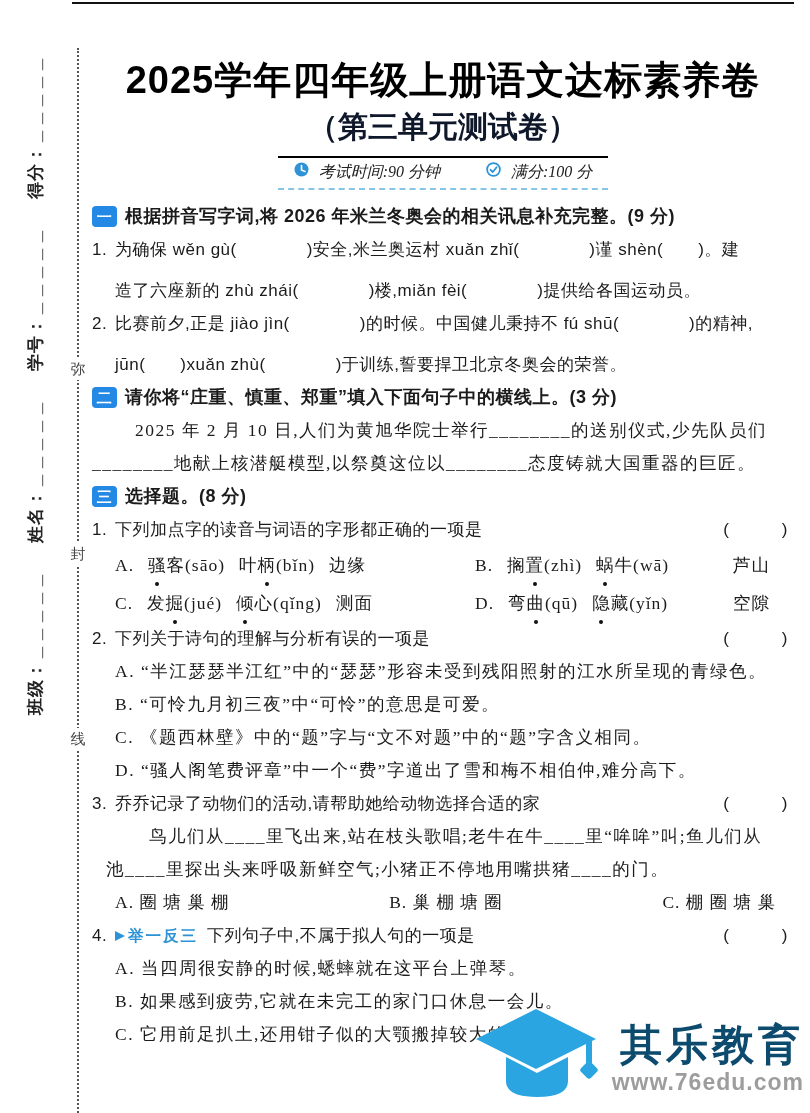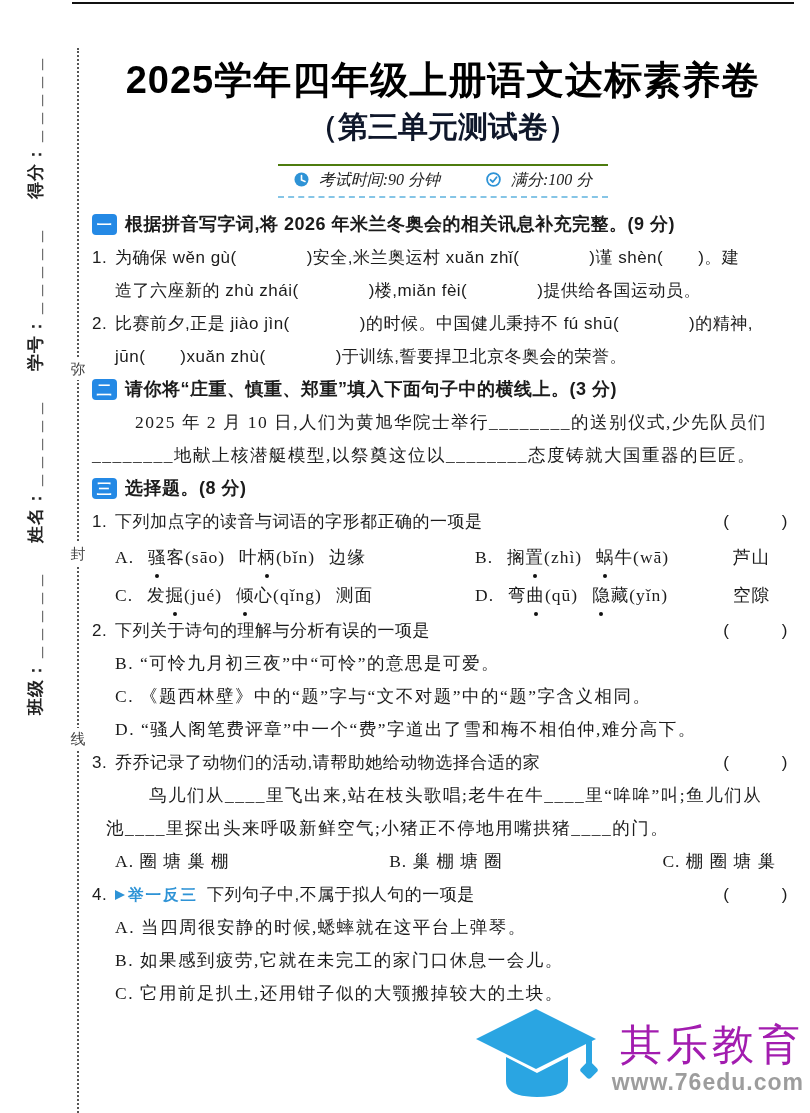--- a/index.html
+++ b/index.html
@@ -14,32 +14,32 @@
                transform:rotate(-90deg);white-space:nowrap;
                font-size:17px;font-weight:bold;letter-spacing:1px;color:#222;
                display:flex;align-items:center;justify-content:space-between;}
   .sidebar-rot .fld{white-space:nowrap;}
   .sidebar-rot .blank{font-weight:normal;color:#333;}
   
   .main{position:absolute;left:92px;top:0;width:702px;}
   .title{margin-top:54px;text-align:center;font-size:38px;font-weight:900;letter-spacing:1px;
          line-height:52px;color:#000;}
   .subtitle{text-align:center;font-size:30px;font-weight:900;line-height:42px;color:#0f172a;}
-  .info-box{width:fit-content;margin:16px auto 10px;padding:4px 16px 5px;
-            border-top:2px solid #4d7c0f;border-bottom:2px dashed #86c5e6;
+  .info-box{width:fit-content;margin:8px auto 10px;padding:4px 16px 5px;
+            border-top:2px solid #000000;border-bottom:2px dashed #86c5e6;
             font-family:"Liberation Serif",serif;font-style:italic;font-size:16px;color:#222;
-            display:flex;align-items:flex-end;gap:10px;}
+            display:flex;align-items:flex-start;gap:10px;}
   .info-box .icon{display:inline-block;flex:0 0 auto;}
   .info-gap{width:26px;}
   
   .ln{line-height:33px;font-size:17px;letter-spacing:.5px;white-space:pre-wrap;}
   .sec-h{line-height:33px;font-size:18px;font-weight:bold;letter-spacing:.5px;display:flex;align-items:center;}
   .sec-num{flex:0 0 auto;width:25px;height:21px;background:#2489e5;color:#fff;border-radius:4px;
            text-align:center;line-height:21px;font-size:15px;font-weight:bold;margin-right:8px;}
-  .indent{padding-left:23px;}
+  .indent{padding-left:23px;margin-top:8px;}
   .hang .no{display:inline-block;width:23px;}
   .serif{font-family:"Liberation Serif",serif;letter-spacing:1.5px;font-size:17.5px;}
   .first-indent{text-indent:43px;}
   .qline{display:flex;line-height:33px;font-size:17px;letter-spacing:.5px;}
   .qline .qno{flex:0 0 23px;}
   .qline .stem{flex:1 1 auto;white-space:pre-wrap;}
   .qline .bracket{flex:0 0 auto;margin-right:6px;white-space:pre;}
   
   .optgrid{display:grid;grid-template-columns:360px 1fr;padding-left:23px;}
   .cell{display:flex;align-items:baseline;gap:14px;line-height:38px;
@@ -55,21 +55,21 @@
            letter-spacing:1.5px;padding-left:23px;white-space:pre-wrap;}
   .q3opts{display:flex;justify-content:space-between;padding-left:23px;padding-right:18px;
           line-height:33px;font-family:"Liberation Serif",serif;font-size:17.5px;letter-spacing:1px;}
   .arrow-icon{display:inline-block;width:0;height:0;border-left:10px solid #2e93d6;
               border-top:5px solid transparent;border-bottom:5px solid transparent;
               margin:0 3px 2px 0;vertical-align:middle;}
   .tag{color:#2e93d6;font-weight:bold;font-size:15.5px;margin-right:9px;letter-spacing:2px;}
   
   .logo{position:absolute;right:6px;bottom:2px;display:flex;align-items:center;gap:10px;}
   .logo-text{display:flex;flex-direction:column;align-items:flex-end;}
-  .logo-name{font-size:42px;font-weight:400;color:#a21caf;letter-spacing:4px;line-height:46px;}
+  .logo-name{font-size:42px;font-weight:700;color:#0c4a6e;letter-spacing:4px;line-height:46px;}
   .logo-url{font-size:23px;font-weight:bold;color:#9d9d9d;letter-spacing:1px;line-height:28px;}
 </style>
 </head>
 <body>
 
 <div class="page">
   <div class="top-rule"></div>
 
   <div class="seal-line"></div>
   <span class="seal-char" style="top:358px">弥</span>
@@ -156,20 +156,21 @@
         <span class="w"><span></span><span class="ed">隐</span><span>藏(yǐn)</span></span>
         <span class="w push">空隙</span>
       </div>
     </div>
 
     <div class="qline">
       <span class="qno">2.</span>
       <span class="stem">下列关于诗句的理解与分析有误的一项是</span>
       <span class="bracket">(　　　)</span>
     </div>
+    <div class="optline">A. “半江瑟瑟半江红”中的“瑟瑟”形容未受到残阳照射的江水所呈现的青绿色。</div>
     <div class="optline">B. “可怜九月初三夜”中“可怜”的意思是可爱。</div>
     <div class="optline">C. 《题西林壁》中的“题”字与“文不对题”中的“题”字含义相同。</div>
     <div class="optline">D. “骚人阁笔费评章”中一个“费”字道出了雪和梅不相伯仲,难分高下。</div>
 
     <div class="qline">
       <span class="qno">3.</span>
       <span class="stem">乔乔记录了动物们的活动,请帮助她给动物选择合适的家</span>
       <span class="bracket">(　　　)</span>
     </div>
     <div class="ln serif first-indent" style="padding-left:14px">鸟儿们从____里飞出来,站在枝头歌唱;老牛在牛____里“哞哞”叫;鱼儿们从</div>

